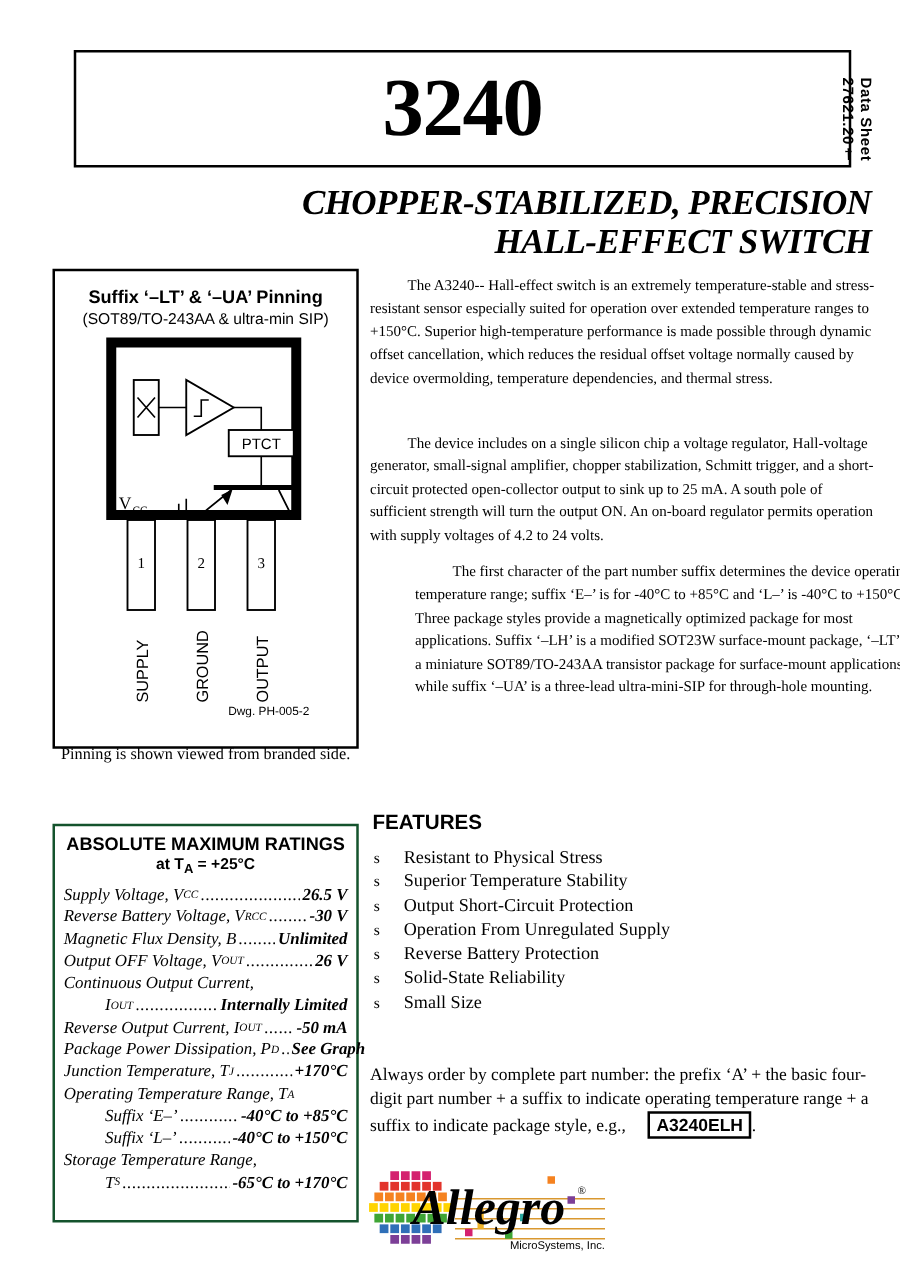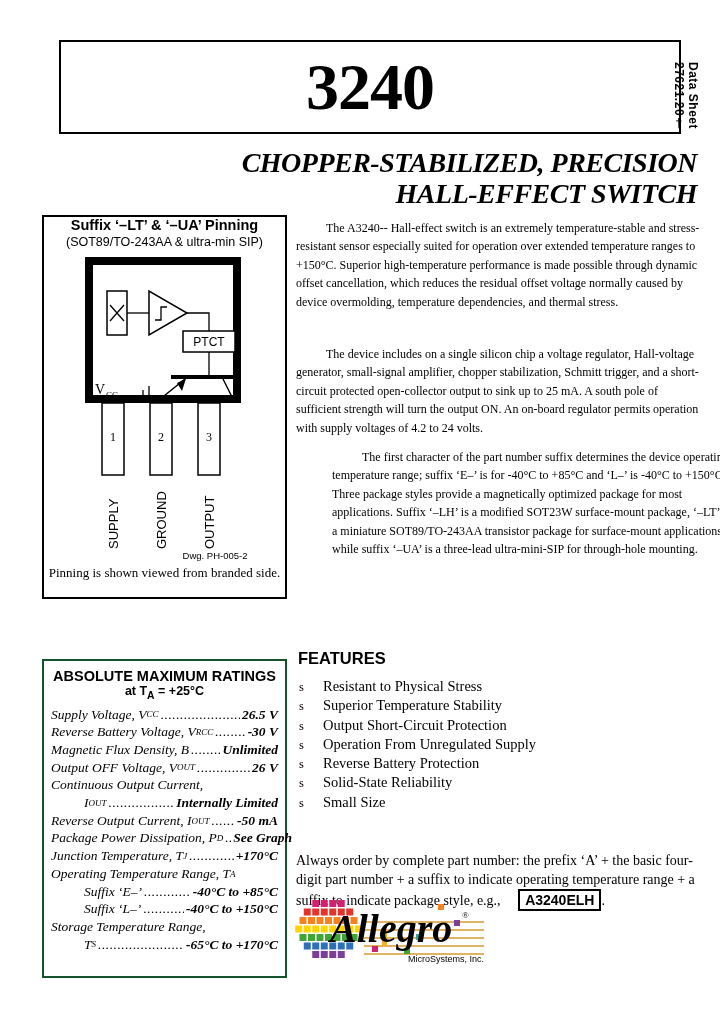--- a/index.html
+++ b/index.html
@@ -13,23 +13,23 @@
   .doc-ref{position:absolute;left:671px;top:62px;writing-mode:vertical-rl;
            font-family:"Liberation Sans",sans-serif;font-weight:bold;font-size:12px;
            line-height:1.15;letter-spacing:0.5px;}
   .subtitle{position:absolute;right:23px;top:147px;text-align:right;
             font-family:"Liberation Serif",serif;font-style:italic;font-weight:bold;
             font-size:28px;line-height:1.12;letter-spacing:-0.5px;}
 
   
   .pinning-box{position:absolute;left:42px;top:215px;width:245px;height:384px;
                border:2px solid #000;text-align:center;box-sizing:border-box;}
-  .pinning-title{font-family:"Liberation Sans",sans-serif;font-weight:bold;font-size:14.5px;}
+  .pinning-title{font-family:"Liberation Sans",sans-serif;font-weight:bold;font-size:14.5px;margin-top:13px;}
   .pinning-subtitle{font-family:"Liberation Sans",sans-serif;font-size:12.5px;margin-top:2px;}
-  .pinning-caption{font-size:13px;margin-top:0px;}
+  .pinning-caption{font-size:13px;margin-top:16px;}
 
   .ratings-box{position:absolute;left:42px;top:611px;width:245px;height:319px;
                border:2px solid #14532d;box-sizing:border-box;padding-top:7px;margin-top:48px;}
   .ratings-title{text-align:center;font-family:"Liberation Sans",sans-serif;font-weight:bold;font-size:14.5px;}
   .ratings-subtitle{text-align:center;font-family:"Liberation Sans",sans-serif;font-weight:bold;font-size:12.5px;margin-bottom:5px;}
   .rating-line{display:flex;align-items:center;font-size:13.5px;line-height:17.7px;padding:0 7px;font-style:italic;}
   .rating-line.indent{padding-left:40px;}
   .rl-pre{white-space:pre;}
   .rating-line sub{font-size:9px;line-height:0;}
   .leader{flex:1;overflow:hidden;white-space:nowrap;min-width:6px;margin:0 2px;}
@@ -42,21 +42,21 @@
   .p1{top:219px;} .p2{top:334px;margin-top:11px;} .p3{top:448px;margin-left:36px;}
   .features-title{position:absolute;left:298px;top:649px;
                   font-family:"Liberation Sans",sans-serif;font-weight:bold;font-size:16.5px;}
   .features-list{position:absolute;left:299px;top:678px;width:400px;}
   .feature-item{display:flex;align-items:baseline;font-size:14.5px;height:19.3px;}
   .feature-bullet{width:24px;font-size:12.5px;flex:none;}
   .ordering{position:absolute;left:296px;top:851px;width:404px;font-size:14px;line-height:19px;}
   .pn-box{display:inline-block;border:2px solid #000;font-family:"Liberation Sans",sans-serif;
           font-weight:bold;font-size:14px;line-height:16px;padding:1px 5px;margin-left:14px;}
 
-  .logo-wrap{position:absolute;left:286px;top:896px;}
+  .logo-wrap{position:absolute;left:286px;top:933px;}
 </style>
 </head>
 <body>
 
 <div class="page">
 
   <div class="title-box">
     <div class="part-number">3240</div>
   </div>
   <div class="doc-ref">

